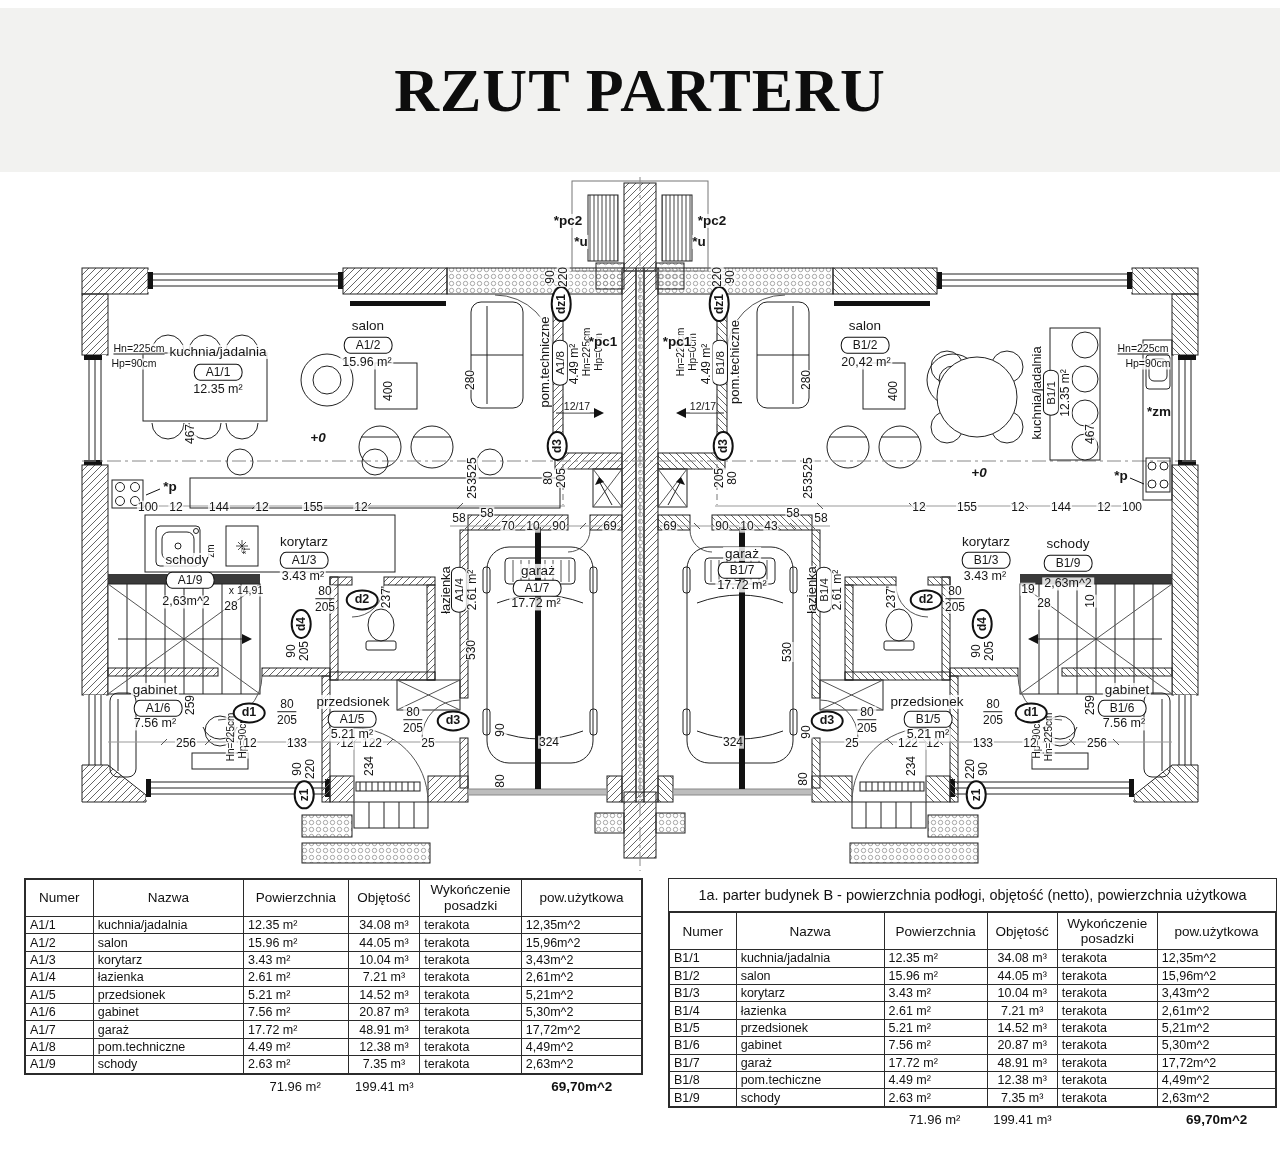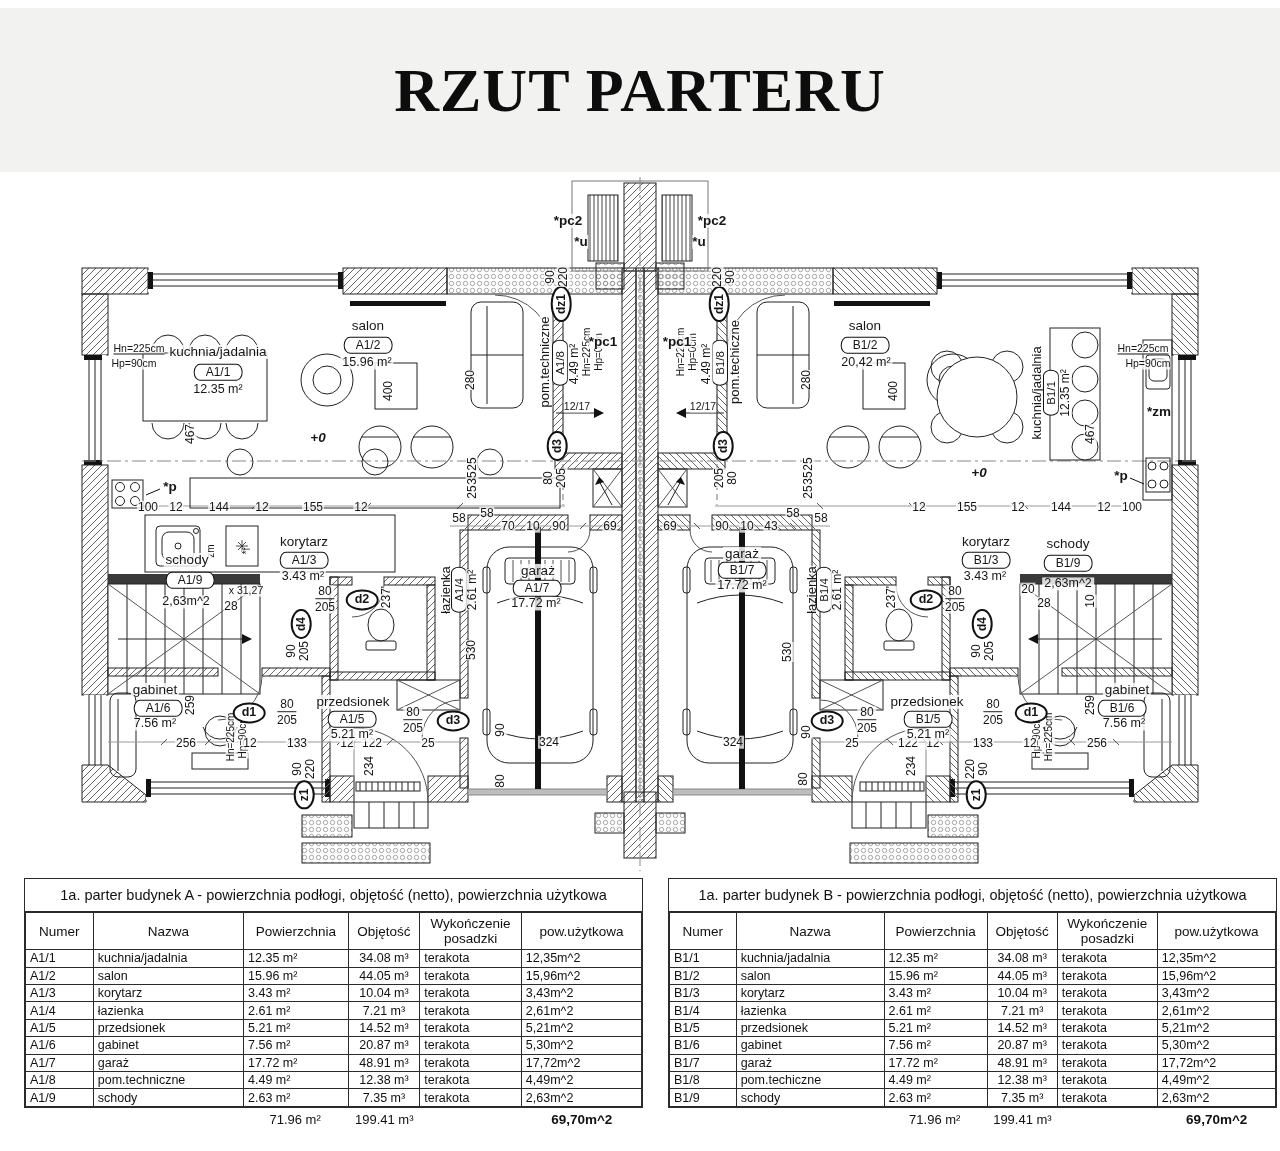--- a/index.html
+++ b/index.html
@@ -260,21 +260,21 @@
       <div class="lbl d" style="left: 176px; top: 332px;">12</div>
       <div class="lbl d" style="left: 219px; top: 332px;">144</div>
       <div class="lbl d" style="left: 262px; top: 332px;">12</div>
       <div class="lbl d" style="left: 313px; top: 332px;">155</div>
       <div class="lbl d" style="left: 361px; top: 332px;">12</div>
       <div class="lbl sv" style="left: 211px; top: 376px;">zm</div>
       <div class="lbl sv" style="left: 247px; top: 376px;">*f</div>
       <div class="lbl rn" style="left: 187px; top: 385px;">schody</div>
       <div class="lbl hex" style="left: 190px; top: 405px;">A1/9</div>
       <div class="lbl ra" style="left: 186px; top: 427px;">2,63m^2</div>
-      <div class="lbl s" style="left: 246px; top: 416px;">x 31,27</div>
+      <div class="lbl s" style="left: 246px; top: 416px;">x 14,91</div>
       <div class="lbl d" style="left: 231px; top: 431px;">28</div>
       <div class="lbl rn" style="left: 304px; top: 367px;">korytarz</div>
       <div class="lbl hex" style="left: 304px; top: 385px;">A1/3</div>
       <div class="lbl ra" style="left: 303px; top: 402px;">3.43 m²</div>
       <div class="lbl frt" style="left: 325px; top: 417px;">80</div>
       <div class="lbl d" style="left: 325px; top: 432px;">205</div>
       <div class="lbl ov" style="left: 362px; top: 425px;">d2</div>
       <div class="lbl dv" style="left: 386px; top: 422px;">237'</div>
       <div class="lbl ovv" style="left: 301px; top: 449px;">d4</div>
       <div class="lbl dv" style="left: 291px; top: 476px;">90</div>
@@ -357,21 +357,21 @@
       <div class="lbl d" style="left: 1018px; top: 332px;">12</div>
       <div class="lbl d" style="left: 1061px; top: 332px;">144</div>
       <div class="lbl d" style="left: 1104px; top: 332px;">12</div>
       <div class="lbl d" style="left: 1132px; top: 332px;">100</div>
       <div class="lbl rn" style="left: 986px; top: 367px;">korytarz</div>
       <div class="lbl hex" style="left: 986px; top: 385px;">B1/3</div>
       <div class="lbl ra" style="left: 985px; top: 402px;">3.43 m²</div>
       <div class="lbl rn" style="left: 1068px; top: 369px;">schody</div>
       <div class="lbl hex" style="left: 1068px; top: 388px;">B1/9</div>
       <div class="lbl ra" style="left: 1068px; top: 409px;">2,63m^2</div>
-      <div class="lbl d" style="left: 1028px; top: 414px;">20</div>
+      <div class="lbl d" style="left: 1028px; top: 414px;">19</div>
       <div class="lbl d" style="left: 1044px; top: 428px;">28</div>
       <div class="lbl dv" style="left: 1090px; top: 426px;">10</div>
       <div class="lbl frt" style="left: 955px; top: 417px;">80</div>
       <div class="lbl d" style="left: 955px; top: 432px;">205</div>
       <div class="lbl ov" style="left: 926px; top: 425px;">d2</div>
       <div class="lbl dv" style="left: 891px; top: 422px;">237'</div>
       <div class="lbl ovv" style="left: 982px; top: 449px;">d4</div>
       <div class="lbl dv" style="left: 976px; top: 476px;">90</div>
       <div class="lbl dv" style="left: 989px; top: 476px;">205</div>
       <div class="lbl rnv" style="left: 812px; top: 415px;">łazienka</div>
@@ -429,21 +429,20 @@
       <div class="lbl ra" style="left: 742px; top: 411px;">17.72 m²</div>
       <div class="lbl dv" style="left: 787px; top: 477px;">530</div>
       <div class="lbl dv" style="left: 806px; top: 557px;">90</div>
       <div class="lbl d" style="left: 733px; top: 567px;">324</div>
       <div class="lbl dv" style="left: 803px; top: 604px;">80</div>
     </div>
 </div>
 
 <div class="tbl" id="tableA" style="left:24px;width:619px">
     <div class="box">
-      <div class="cap">1a. parter budynek A - powierzchnia podłogi, objętość (netto), powierzchnia użytkowa</div>
       <table>
         <colgroup>
           <col style="width: 11%;">
           <col style="width: 24.4%;">
           <col style="width: 17%;">
           <col style="width: 11.6%;">
           <col style="width: 16.5%;">
           <col style="width: 19.5%;">
         </colgroup>
         <thead>

